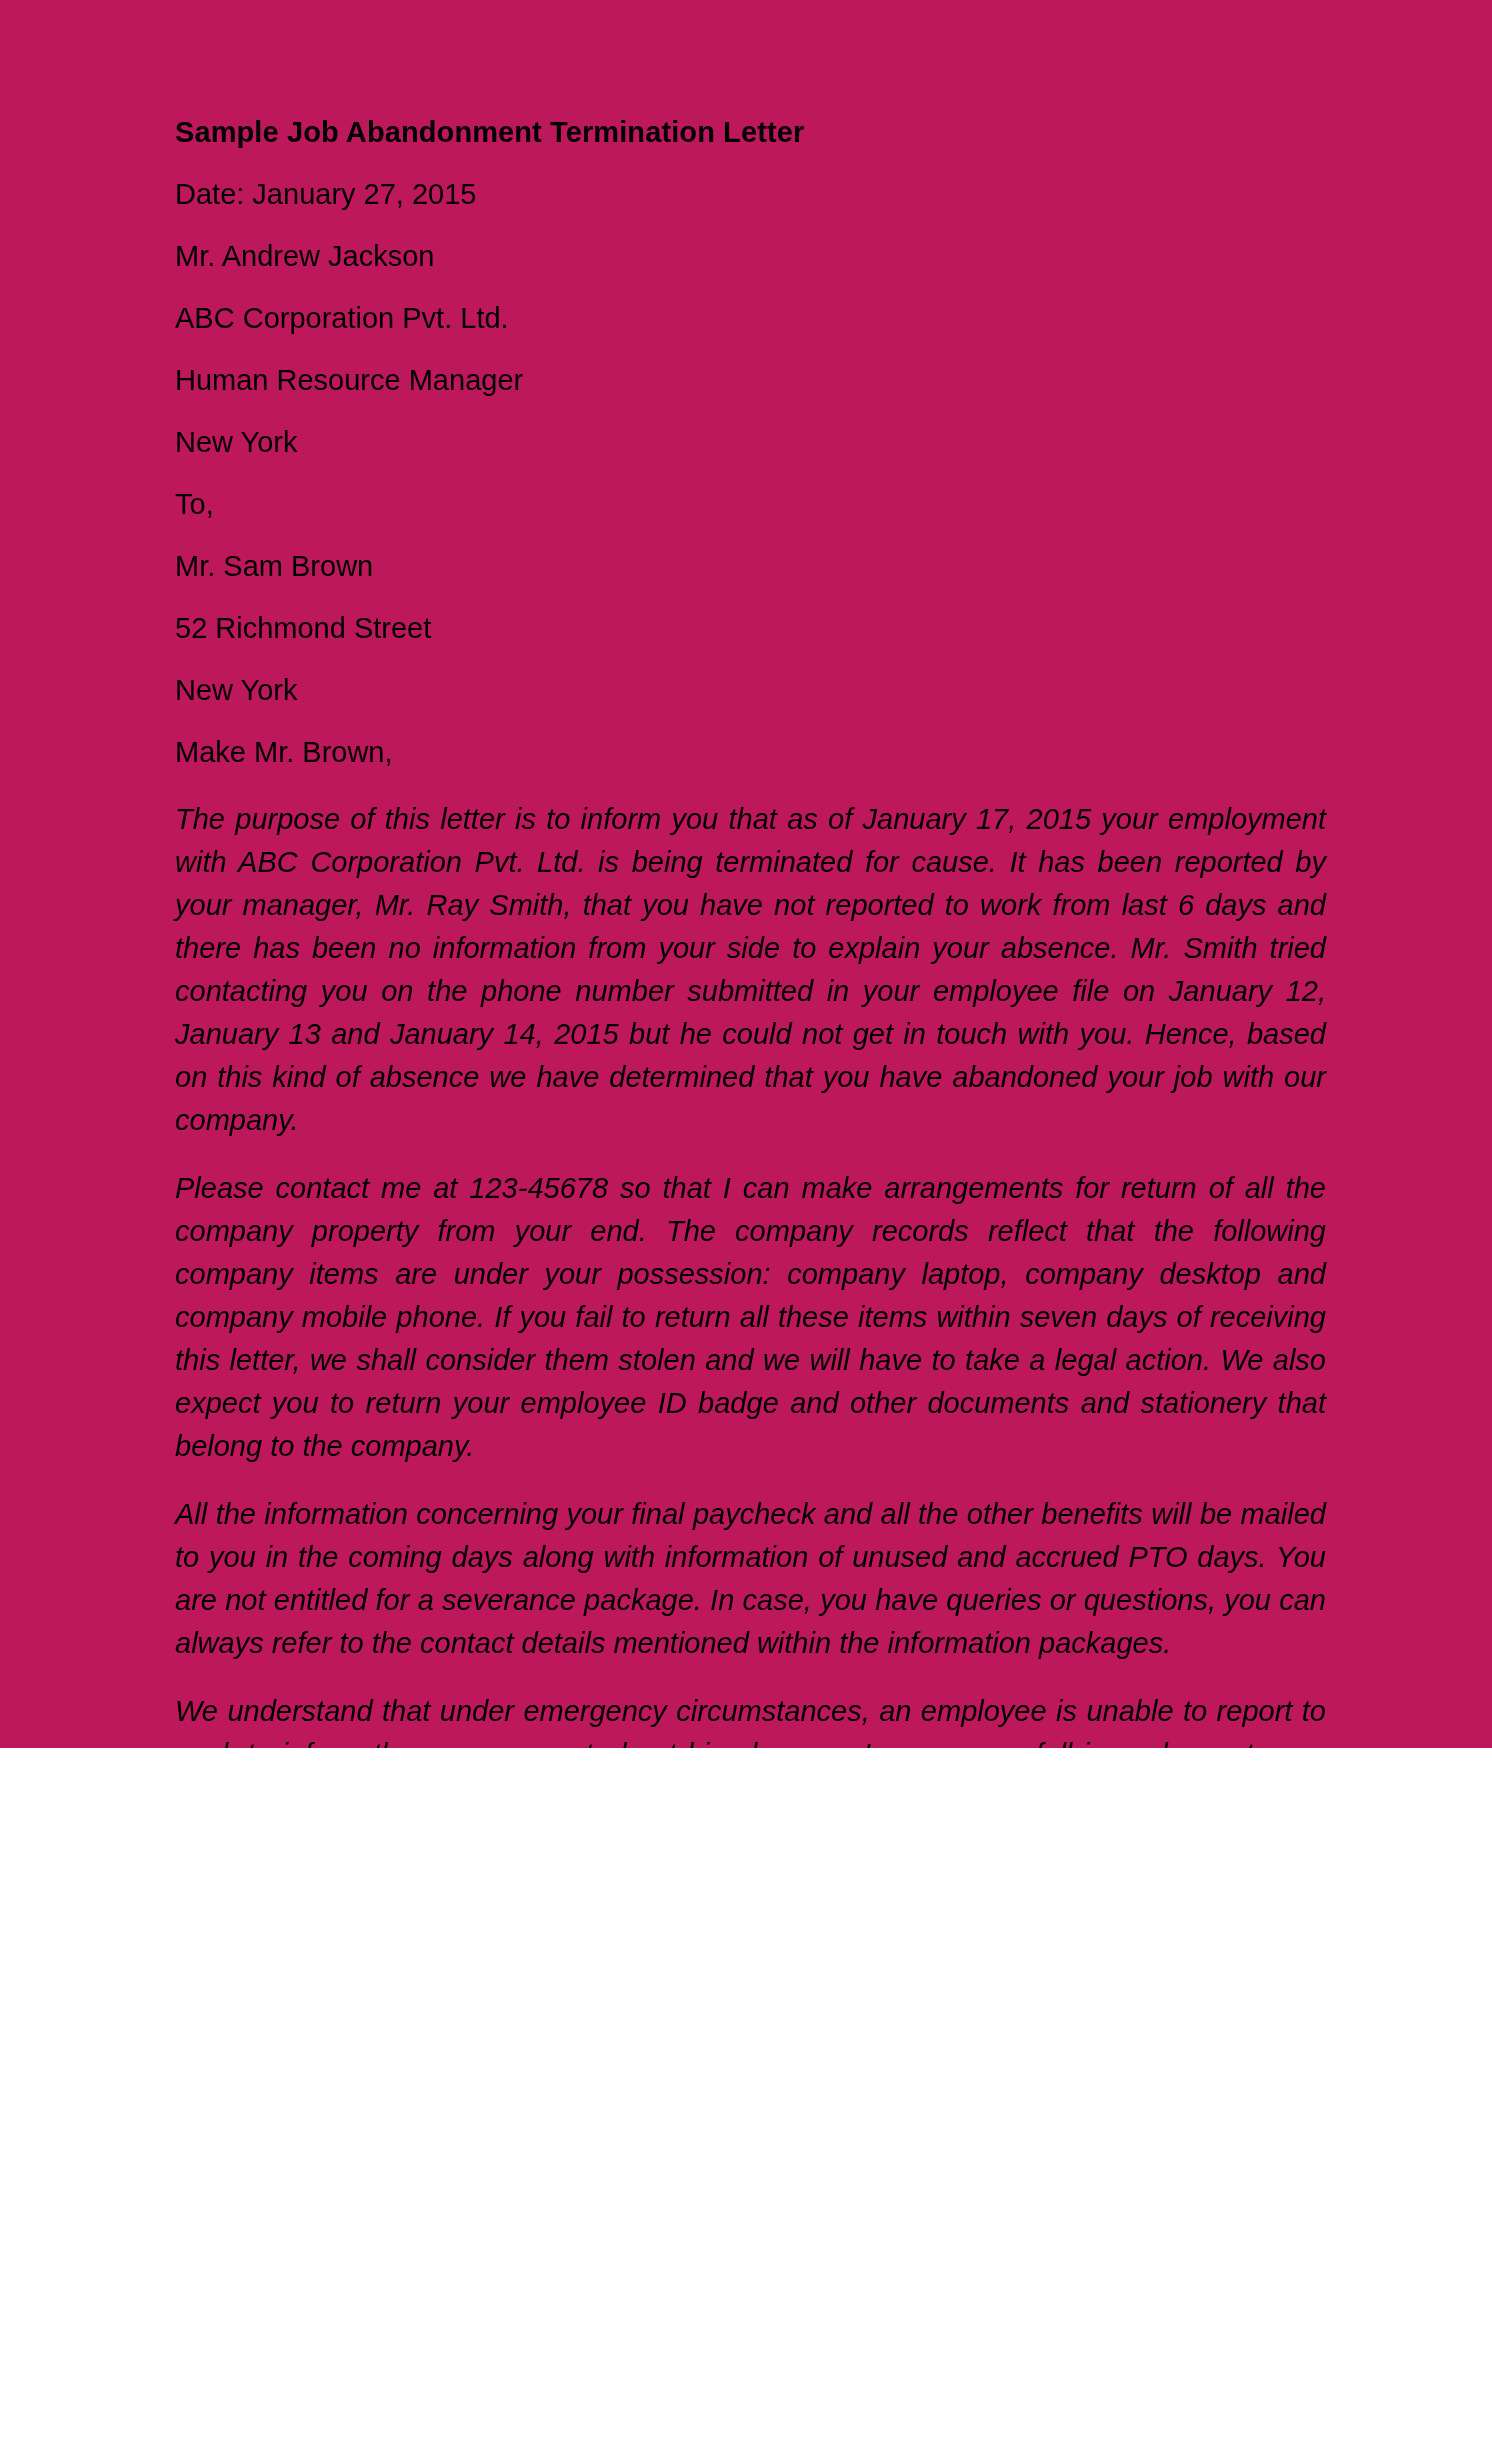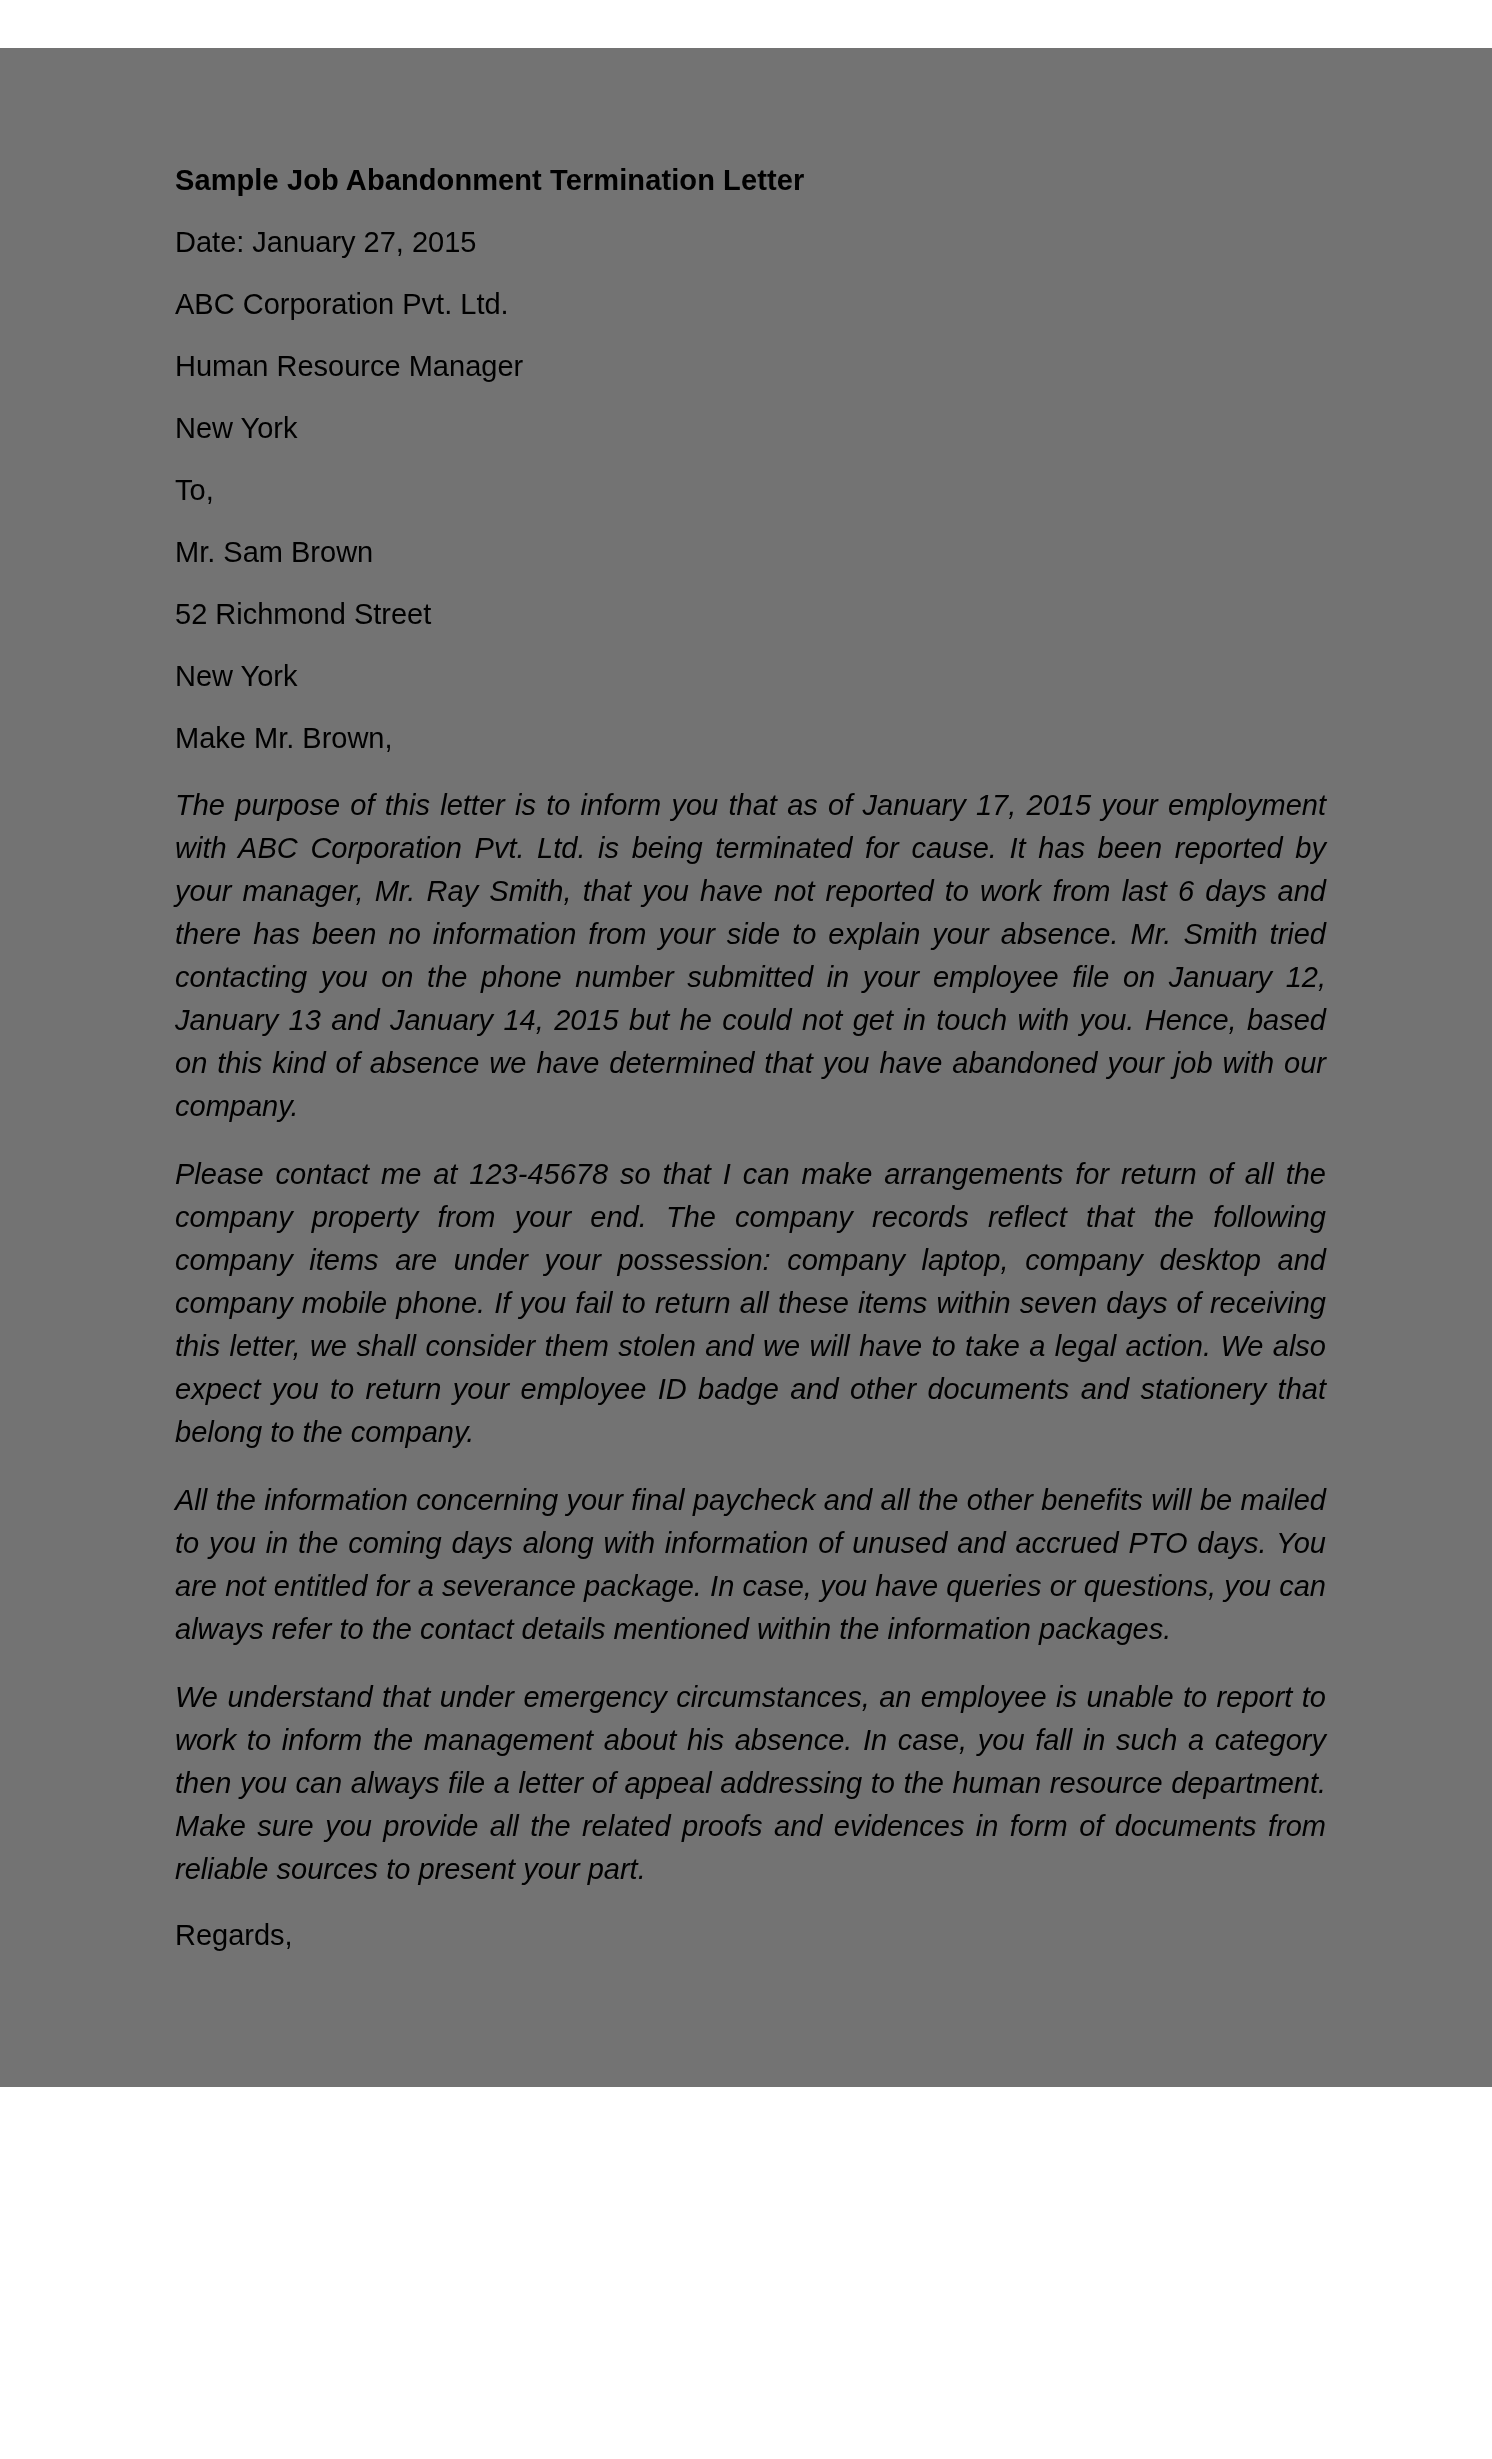--- a/index.html
+++ b/index.html
@@ -3,27 +3,26 @@
 <meta charset="utf-8">
 <style>
   html, body {
     margin: 0;
     padding: 0;
     background: #ffffff;
   }
   .page {
     position: relative;
     width: 1493px;
-    height: 2039px;
-    background: #737373;
+    height: 1748px;
+    background: #be185d;
     box-sizing: border-box;
     overflow: hidden;
     font-family: "Liberation Sans", sans-serif;
     color: #000000;
-    margin-top: 48px;
   }
   .content {
     position: absolute;
     left: 175px;
     top: 113px;
     width: 1151px;
   }
   .doc-title {
     font-size: 29px;
     font-weight: bold;
@@ -63,20 +62,21 @@
 </style>
 </head>
 <body>
 
 <div class="page">
   <div class="content">
 
     <h1 class="doc-title">Sample Job Abandonment Termination Letter</h1>
 
     <p class="header-line">Date: January 27, 2015</p>
+    <p class="header-line">Mr. Andrew Jackson</p>
     <p class="header-line">ABC Corporation Pvt. Ltd.</p>
     <p class="header-line">Human Resource Manager</p>
     <p class="header-line">New York</p>
     <p class="header-line">To,</p>
     <p class="header-line">Mr. Sam Brown</p>
     <p class="header-line">52 Richmond Street</p>
     <p class="header-line">New York</p>
 
     <p class="salutation">Make Mr. Brown,</p>
 

